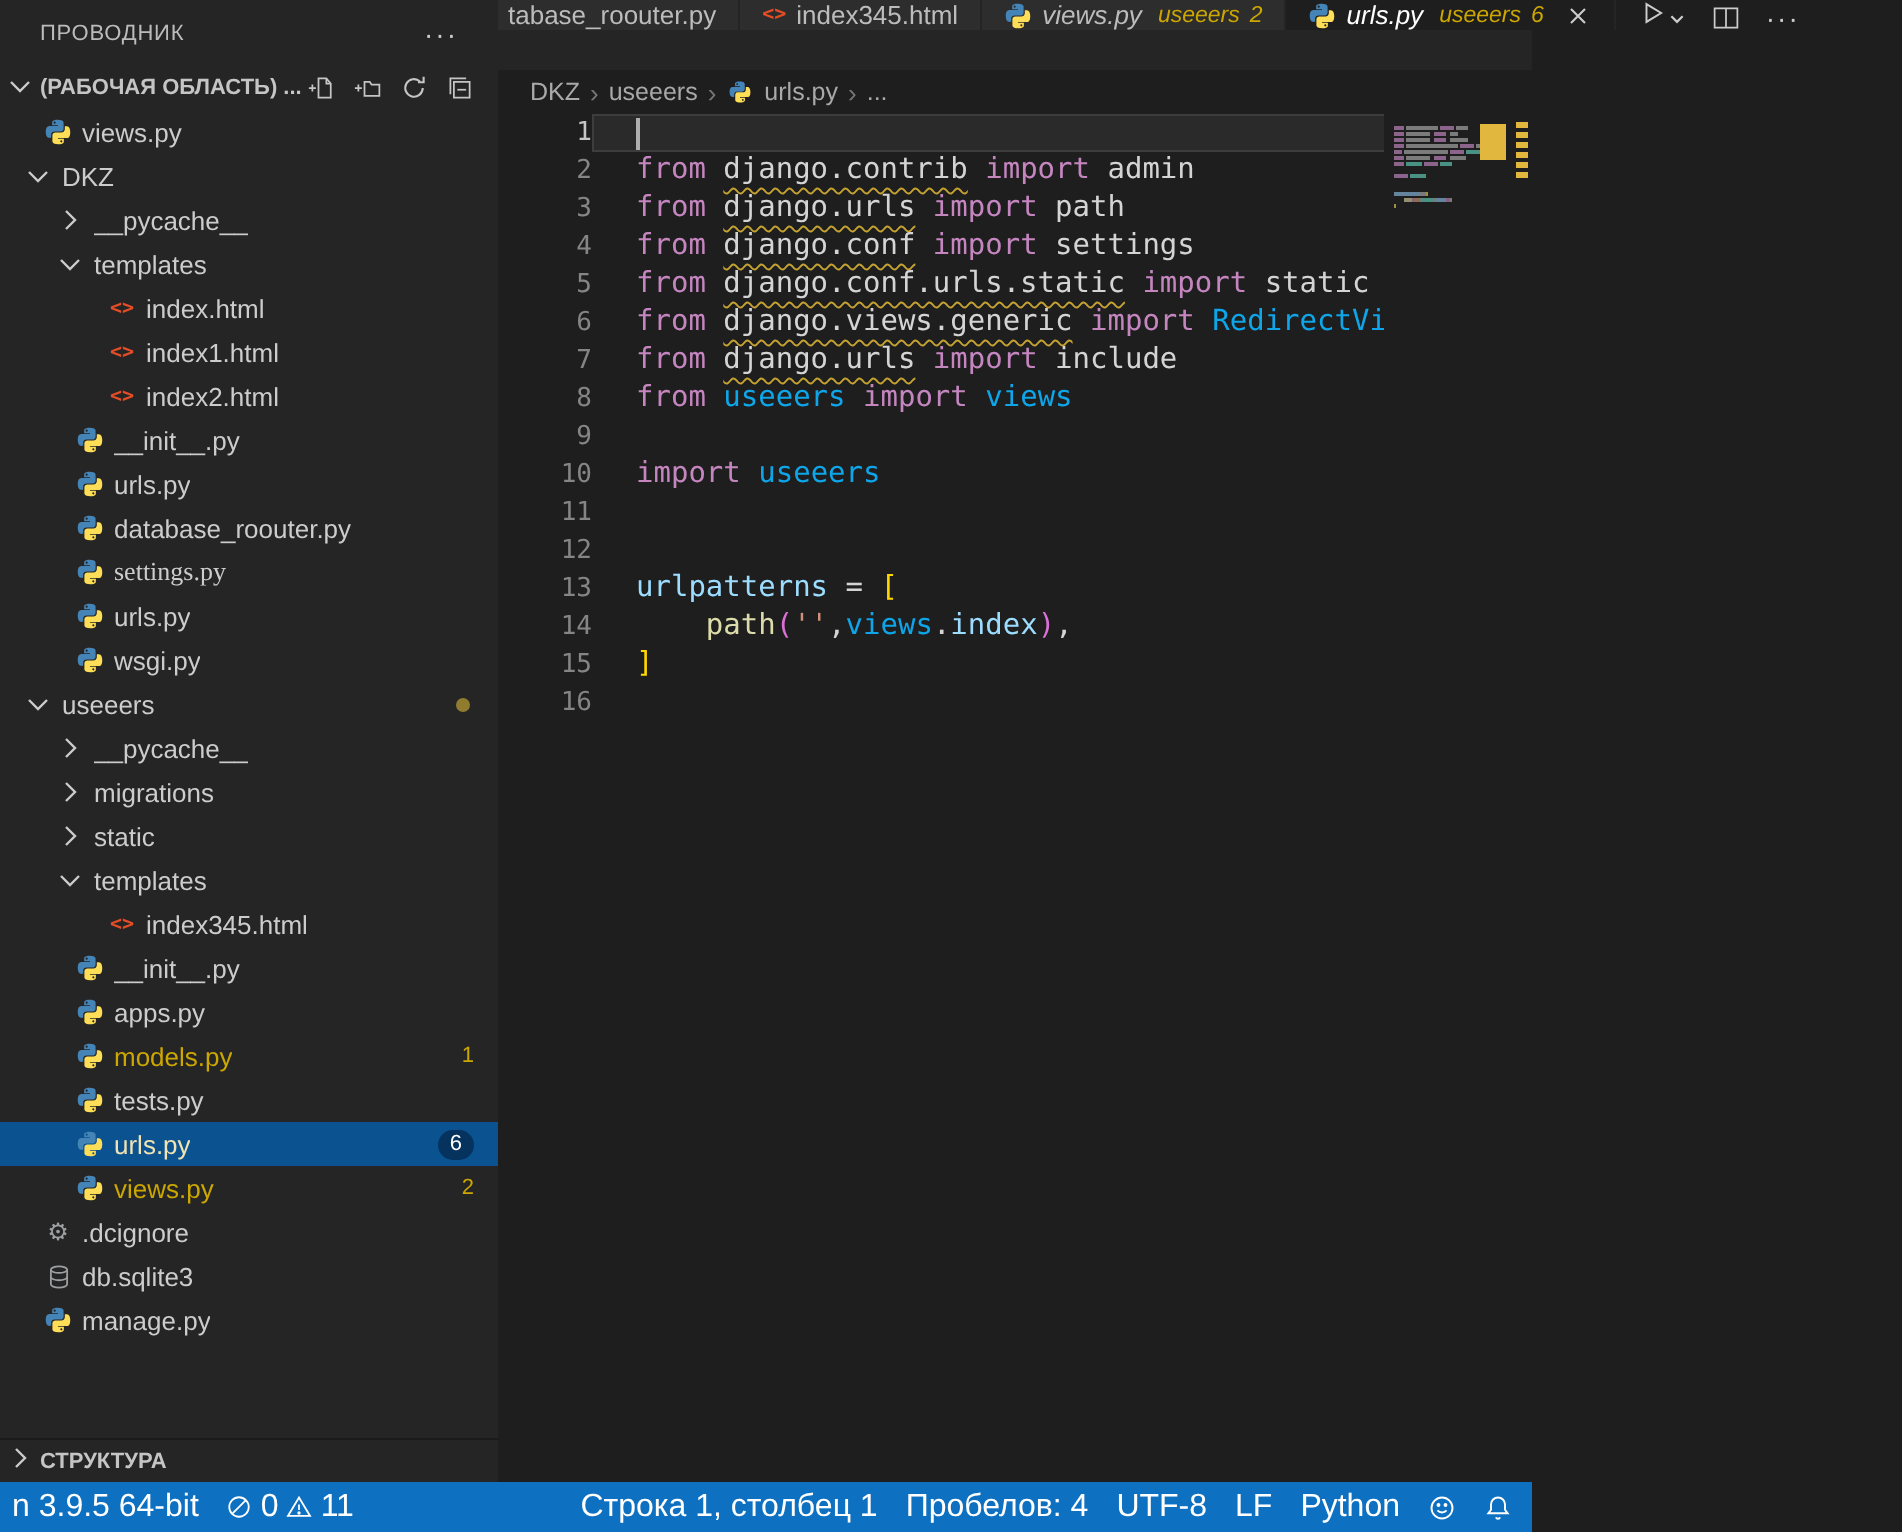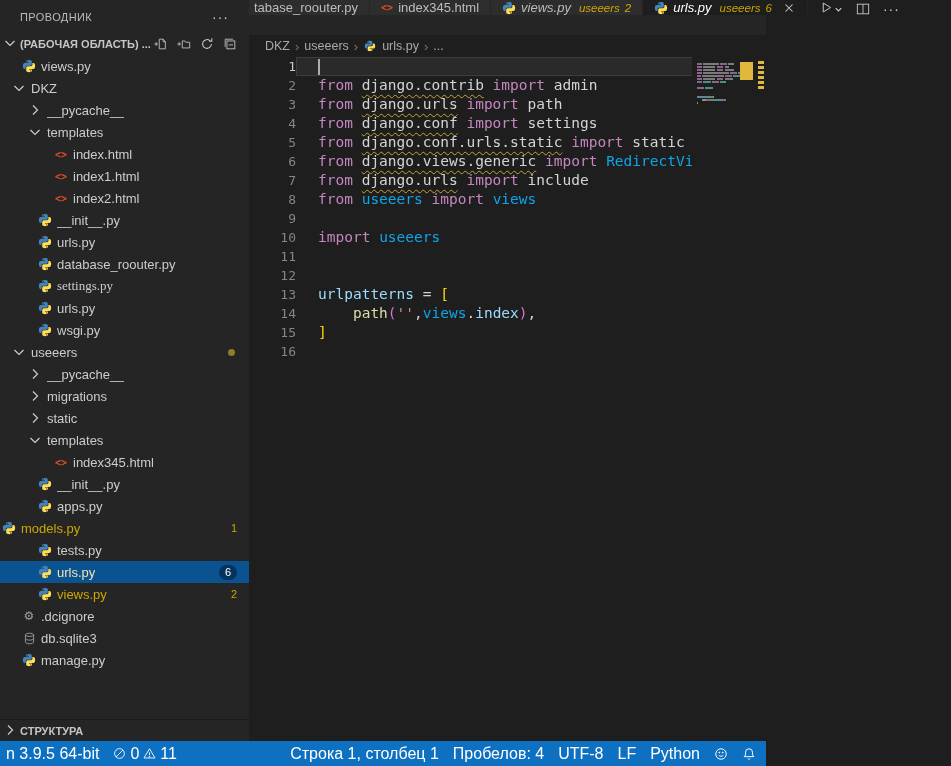--- a/index.html
+++ b/index.html
@@ -295,21 +295,21 @@
           </div>
           <div class="tree-row" style="padding-left: 36px;">
             <span class="t-icon">
               <svg width="14" height="14" viewBox="0 0 32 32">
                 <path fill="#4584b6" d="M15.9 2c-7 0-6.6 3-6.6 3v3.2h6.7v1H6.5S2 8.6 2 15.8c0 7.2 3.9 6.9 3.9 6.9h2.3v-3.3s-.1-3.9 3.9-3.9h6.6s3.7.1 3.7-3.6V5.7S23 2 15.9 2zm-3.7 2.1a1.2 1.2 0 1 1 0 2.4 1.2 1.2 0 0 1 0-2.4z"></path>
                 <path fill="#ffde57" d="M16.1 30c7 0 6.6-3 6.6-3v-3.2H16v-1h10.1S30 23.4 30 16.2c0-7.2-3.9-6.9-3.9-6.9h-2.3v3.3s.1 3.9-3.9 3.9h-6.6s-3.7-.1-3.7 3.6v6.2S9 30 16.1 30zm3.7-2.1a1.2 1.2 0 1 1 0-2.4 1.2 1.2 0 0 1 0 2.4z"></path>
               </svg>
             </span>
             <span class="t-label">apps.py</span>
           </div>
-          <div class="tree-row warn" style="">
+          <div class="tree-row warn" style="padding-left: 36px;">
             <span class="t-icon">
               <svg width="14" height="14" viewBox="0 0 32 32">
                 <path fill="#4584b6" d="M15.9 2c-7 0-6.6 3-6.6 3v3.2h6.7v1H6.5S2 8.6 2 15.8c0 7.2 3.9 6.9 3.9 6.9h2.3v-3.3s-.1-3.9 3.9-3.9h6.6s3.7.1 3.7-3.6V5.7S23 2 15.9 2zm-3.7 2.1a1.2 1.2 0 1 1 0 2.4 1.2 1.2 0 0 1 0-2.4z"></path>
                 <path fill="#ffde57" d="M16.1 30c7 0 6.6-3 6.6-3v-3.2H16v-1h10.1S30 23.4 30 16.2c0-7.2-3.9-6.9-3.9-6.9h-2.3v3.3s.1 3.9-3.9 3.9h-6.6s-3.7-.1-3.7 3.6v6.2S9 30 16.1 30zm3.7-2.1a1.2 1.2 0 1 1 0-2.4 1.2 1.2 0 0 1 0 2.4z"></path>
               </svg>
             </span>
             <span class="t-label">models.py</span>
             <span class="t-badge">1</span>
           </div>
           <div class="tree-row" style="padding-left: 36px;">

